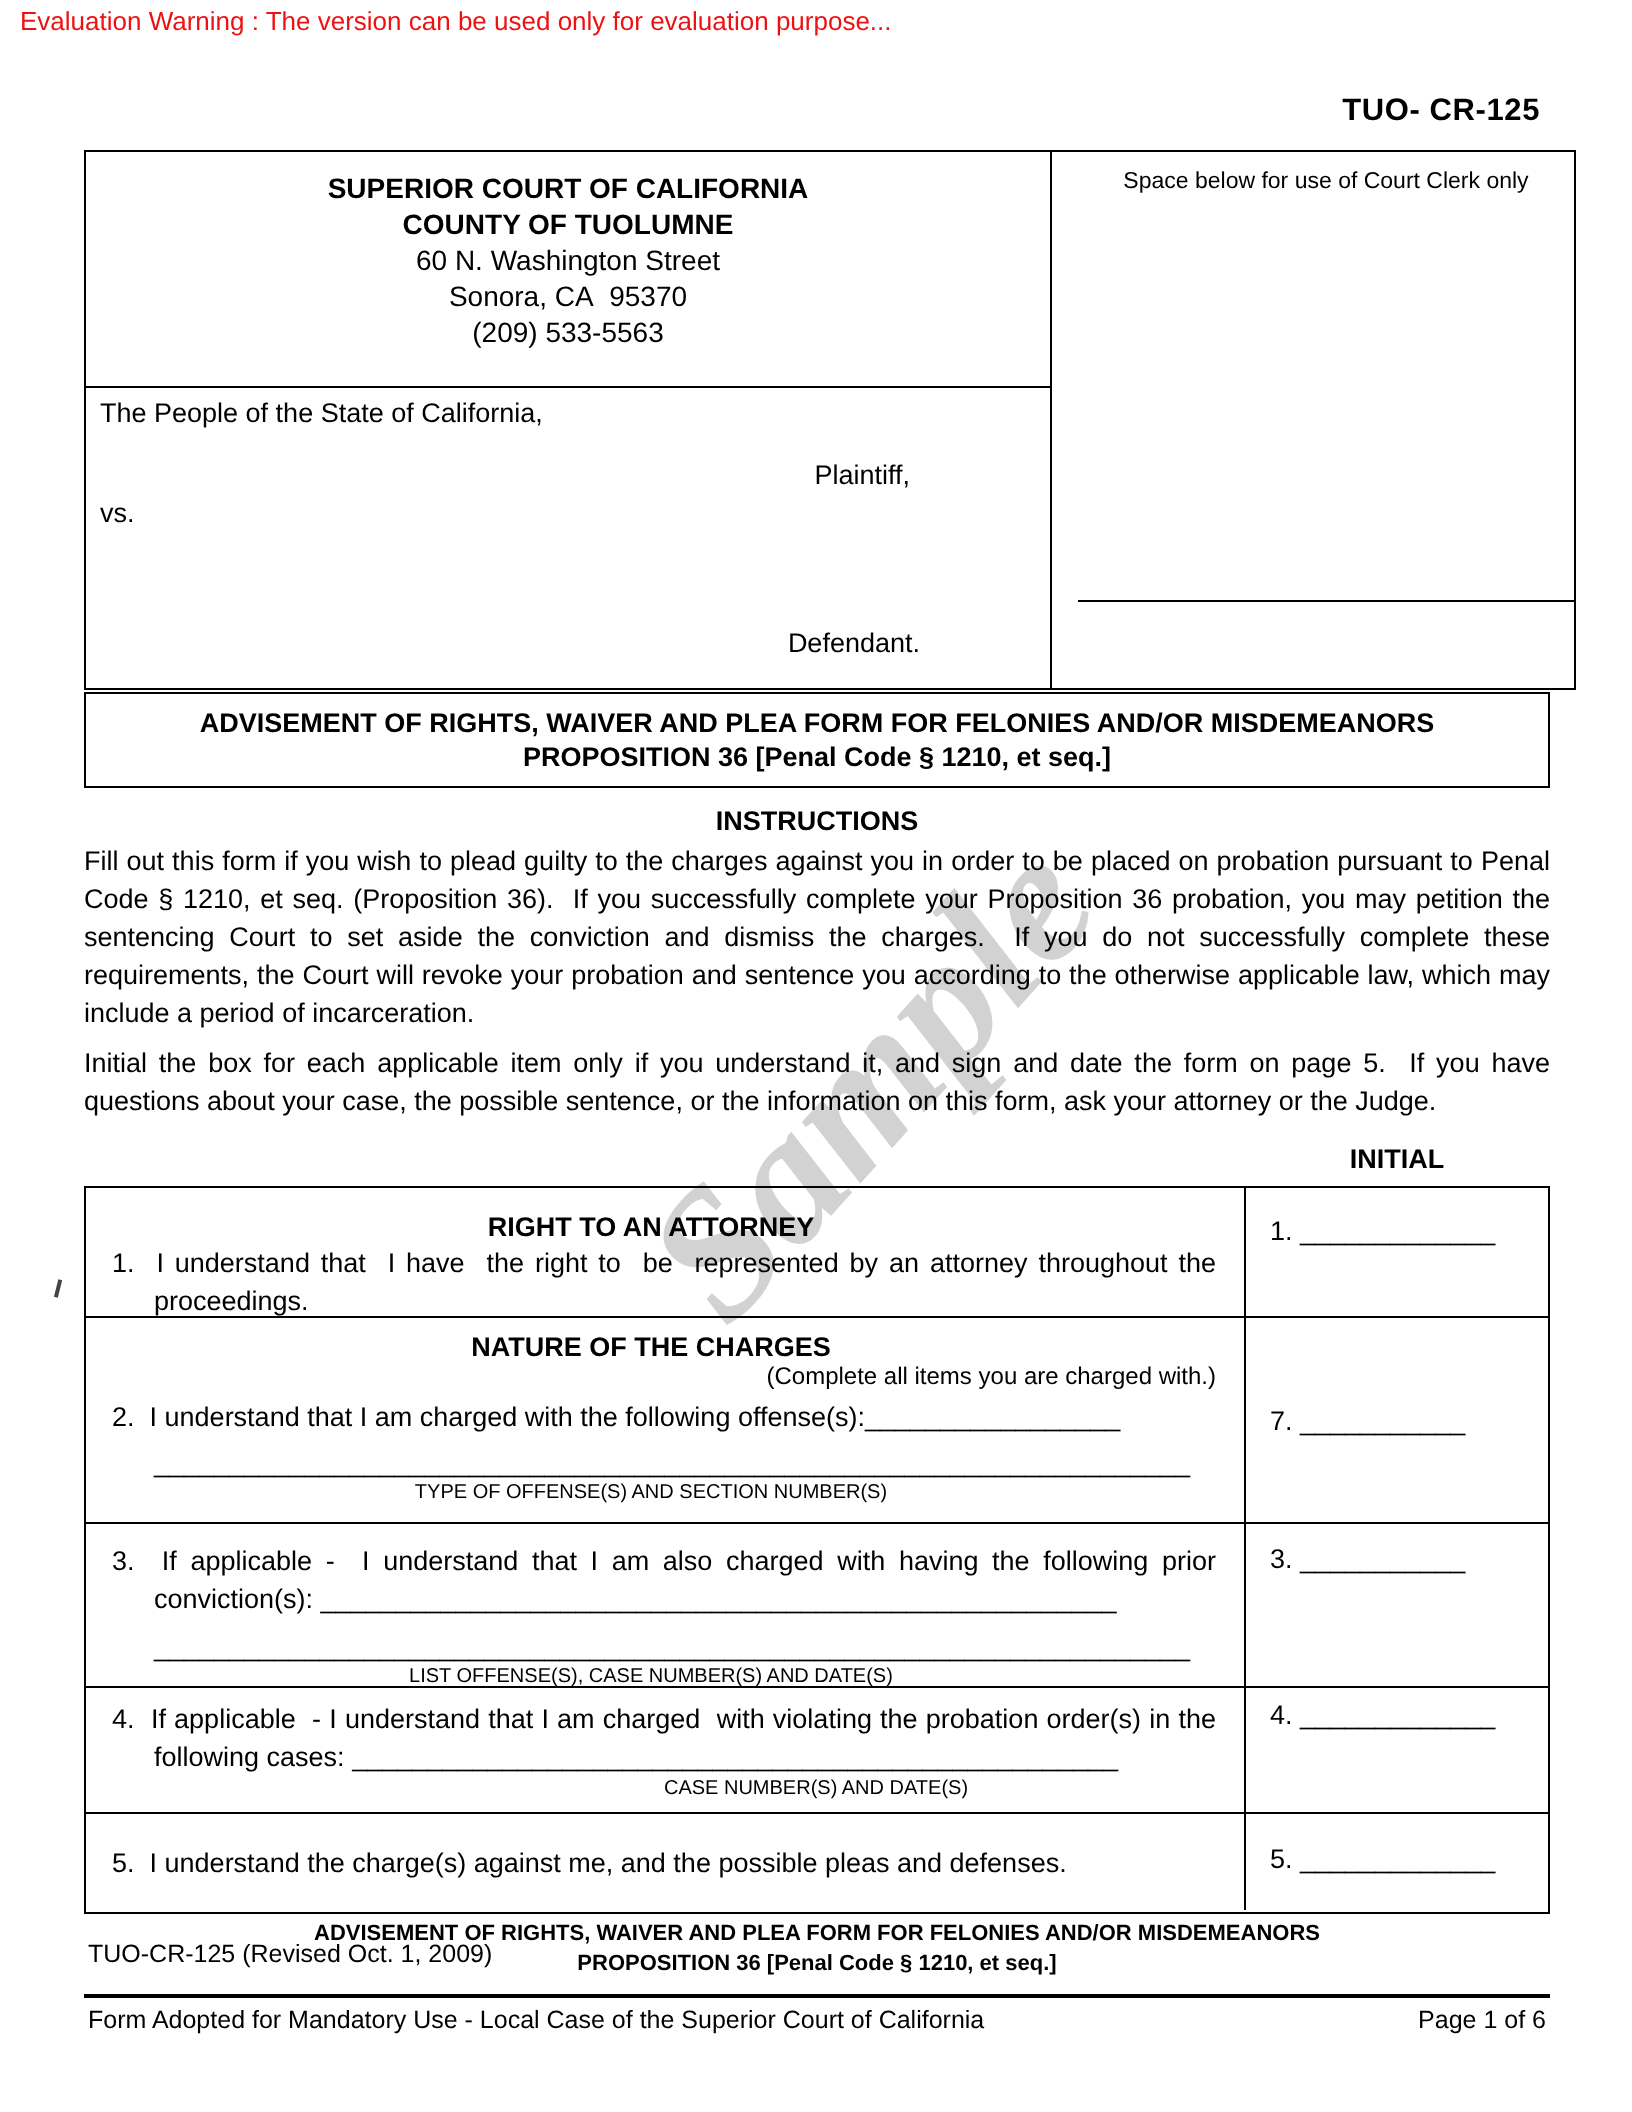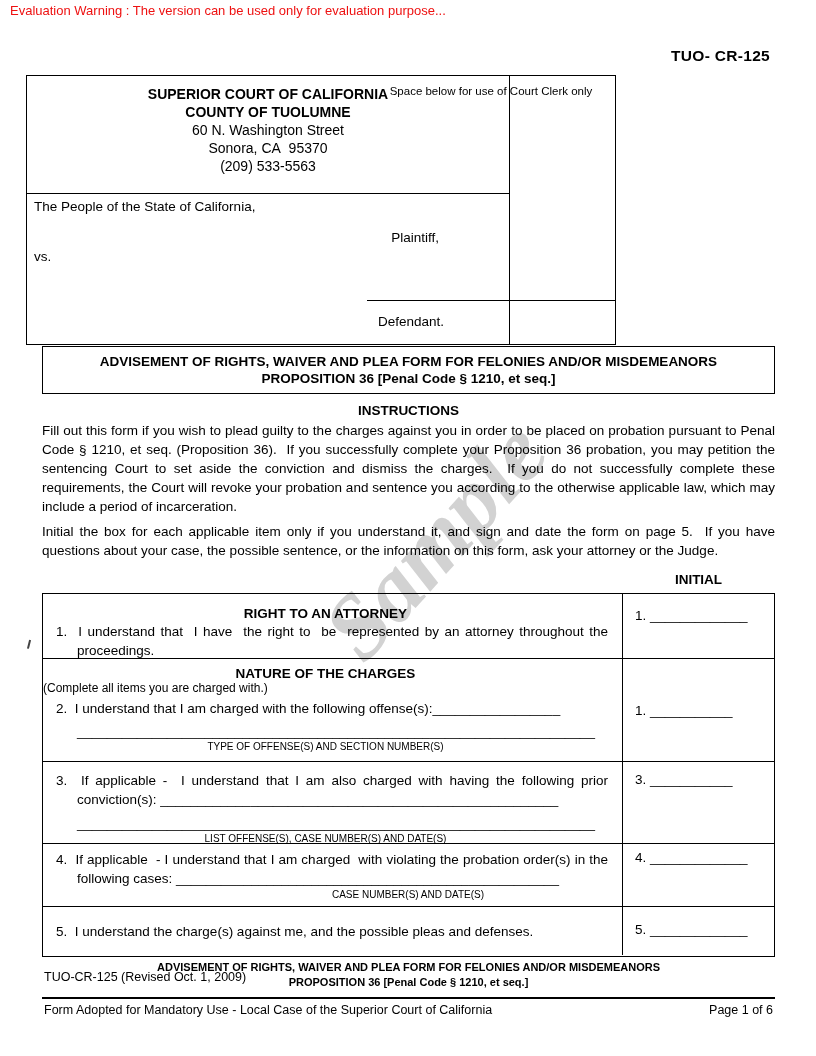--- a/index.html
+++ b/index.html
@@ -36,21 +36,21 @@
   }
   .form-number {
     left: 475px; top: 47px; width: 295px;
     text-align: right;
     font-weight: bold; font-size: 15.5px;
     letter-spacing: 0.3px;
   }
 
   
   .hdr {
-    left: 26px; top: 75px; width: 590px; height: 270px;
+    left: 42px; top: 75px; width: 746px; height: 270px;
     border: 1.5px solid #000;
   }
   .hdr-left {
     position: absolute; left: 0; top: 0; bottom: 0; width: 483px;
     border-right: 1.5px solid #000;
   }
   .court-cell {
     height: 118px;
     border-bottom: 1.5px solid #000;
     text-align: center;
@@ -102,21 +102,21 @@
   .tbl {
     left: 42px; top: 593px; width: 733px; height: 364px;
     border: 1.5px solid #000;
     display: flex; flex-direction: column;
   }
   .trow { display: flex; border-bottom: 1.5px solid #000; }
   .trow:last-child { border-bottom: none; }
   .tleft { width: 580px; border-right: 1.5px solid #000; padding-right: 14px; }
   .tright { flex: 1; padding-left: 12px; }
   .row-head { text-align: center; font-weight: bold; }
-  .row-sub { text-align: left; font-size: 12px; }
+  .row-sub { text-align: right; font-size: 12px; }
   .item {
     padding-left: 34px; text-indent: -21px;
     text-align: justify; line-height: 19px;
   }
   .fullline { margin-left: 34px; line-height: 16px; }
   .line-label { text-align: center; font-size: 10px; line-height: 13px; }
   .label-offset { width: 400px; margin-left: 165px; }
   .r1 { height: 65px; } .r2 { height: 103px; } .r3 { height: 82px; }
   .r4 { height: 63px; } .r5 { height: 48px; }
   .r1 .row-head { padding-top: 12px; }
@@ -224,21 +224,21 @@
     </div>
 
     <div class="trow r2">
       <div class="tleft">
         <div class="row-head">NATURE OF THE CHARGES</div>
         <div class="row-sub">(Complete all items you are charged with.)</div>
         <div class="item"><span>2.</span>&nbsp;&nbsp;<span>I understand that I am charged with the following offense(s):</span><span>_________________</span></div>
         <div class="fullline">_____________________________________________________________________</div>
         <div class="line-label">TYPE OF OFFENSE(S) AND SECTION NUMBER(S)</div>
       </div>
-      <div class="tright init i2">1. ___________</div>
+      <div class="tright init i2">7. ___________</div>
     </div>
 
     <div class="trow r3">
       <div class="tleft">
         <div class="item"><span>3.</span>&nbsp;&nbsp;<span>If applicable -&nbsp; I understand that I am also charged with having the following prior conviction(s): </span><span>_____________________________________________________</span></div>
         <div class="fullline">_____________________________________________________________________</div>
         <div class="line-label">LIST OFFENSE(S), CASE NUMBER(S) AND DATE(S)</div>
       </div>
       <div class="tright init i3">3. ___________</div>
     </div>

